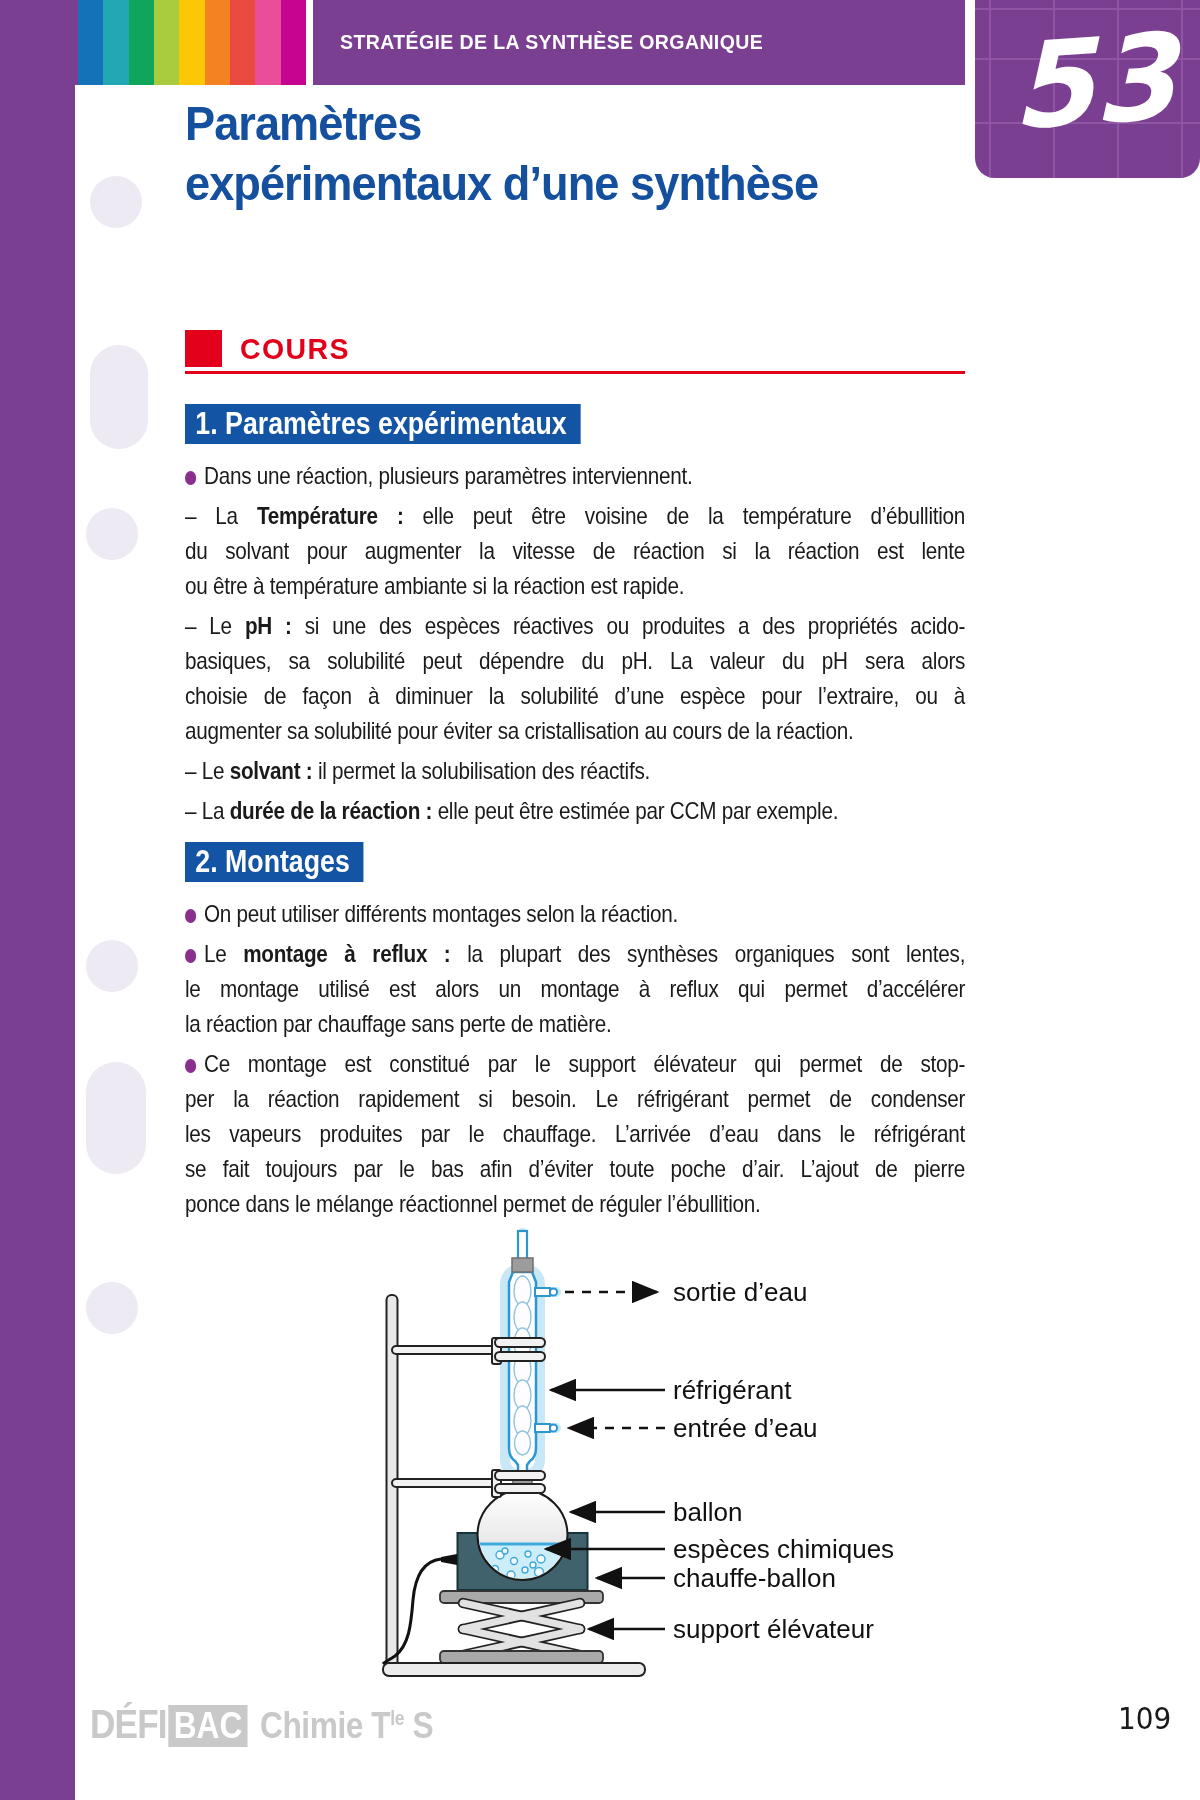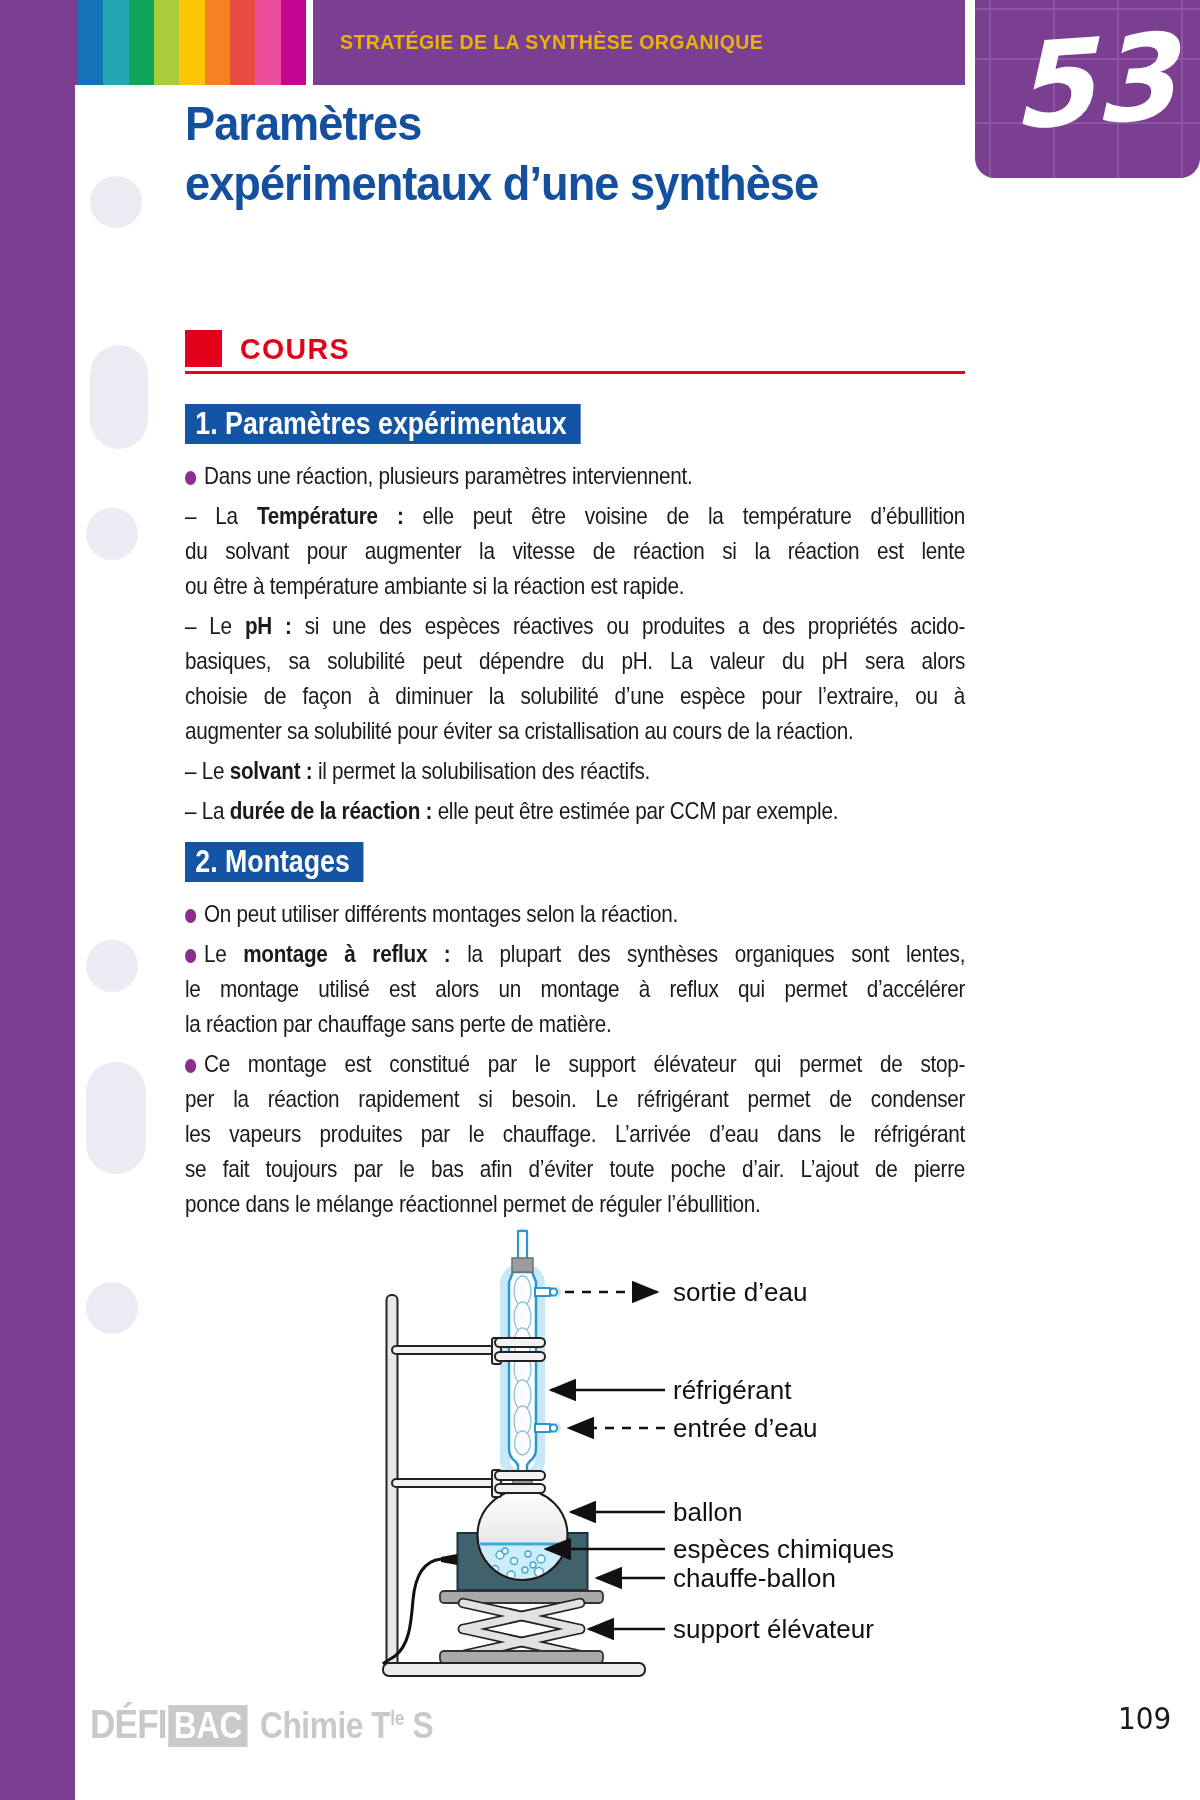--- a/index.html
+++ b/index.html
@@ -7,21 +7,21 @@
         font-family:"Liberation Sans",sans-serif;color:#1a1a1a;}
   
   .left-band{position:absolute;left:0;top:0;width:75px;height:1800px;background:#7b3f92;}
   
   .header-bar{position:absolute;left:75px;top:0;width:890px;height:85px;background:#7b3f92;
               display:flex;align-items:center;}
   .stripes{position:absolute;left:3px;top:0;width:228px;height:85px;display:flex;}
   .stripes div{flex:1;height:100%;}
   .stripe-sep{position:absolute;left:231px;top:0;width:7px;height:85px;background:#ffffff;}
   .kicker{position:absolute;left:265px;top:0;height:85px;display:flex;align-items:center;
-          color:#eab308;font-weight:bold;font-size:19.5px;letter-spacing:.4px;}
+          color:#ffffff;font-weight:bold;font-size:19.5px;letter-spacing:.4px;}
   .chapter-box{position:absolute;left:975px;top:0;width:225px;height:178px;background:#7b3f92;
                border-radius:0 0 20px 20px;overflow:hidden;}
   .chapter-box .grid{position:absolute;inset:0;
       background-image:repeating-linear-gradient(0deg,#8d55a3 0 2px,transparent 2px 64px),
                        repeating-linear-gradient(90deg,#8d55a3 0 2px,transparent 2px 64px);
       background-position:14px 10px;}
   .chapter-num{position:absolute;right:14px;top:22px;color:#fff;font-size:118px;line-height:118px;
                font-weight:bold;font-style:italic;font-family:"DejaVu Sans",sans-serif;
                transform:rotate(-4deg) skewX(-6deg);}
   

